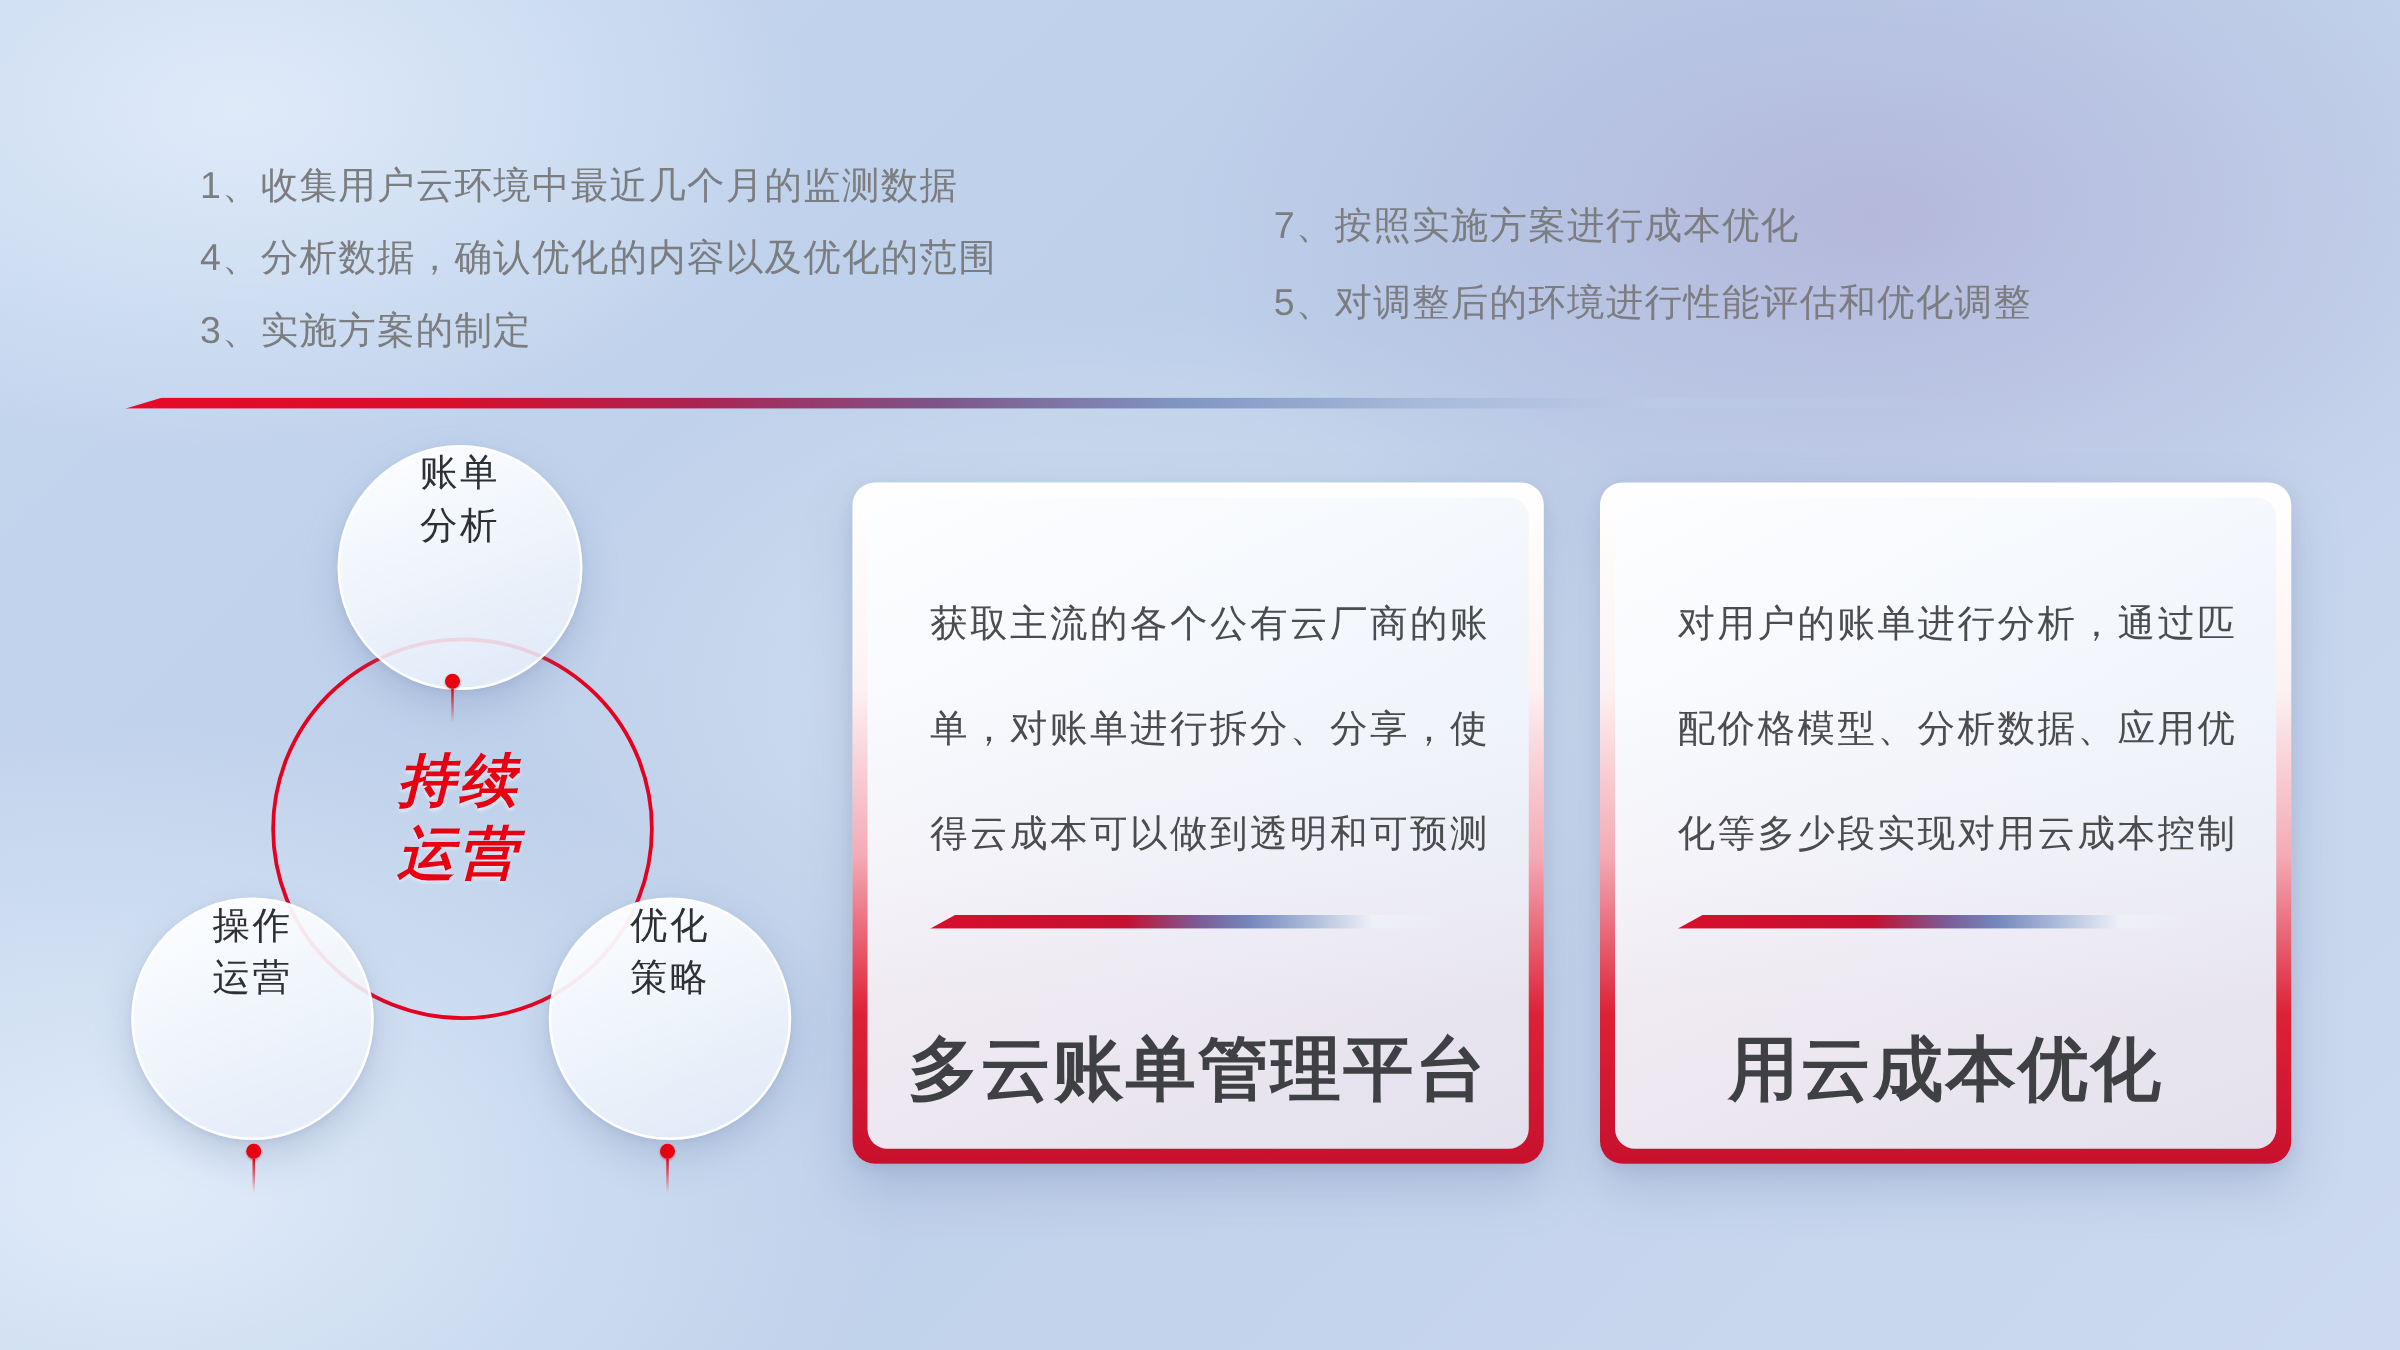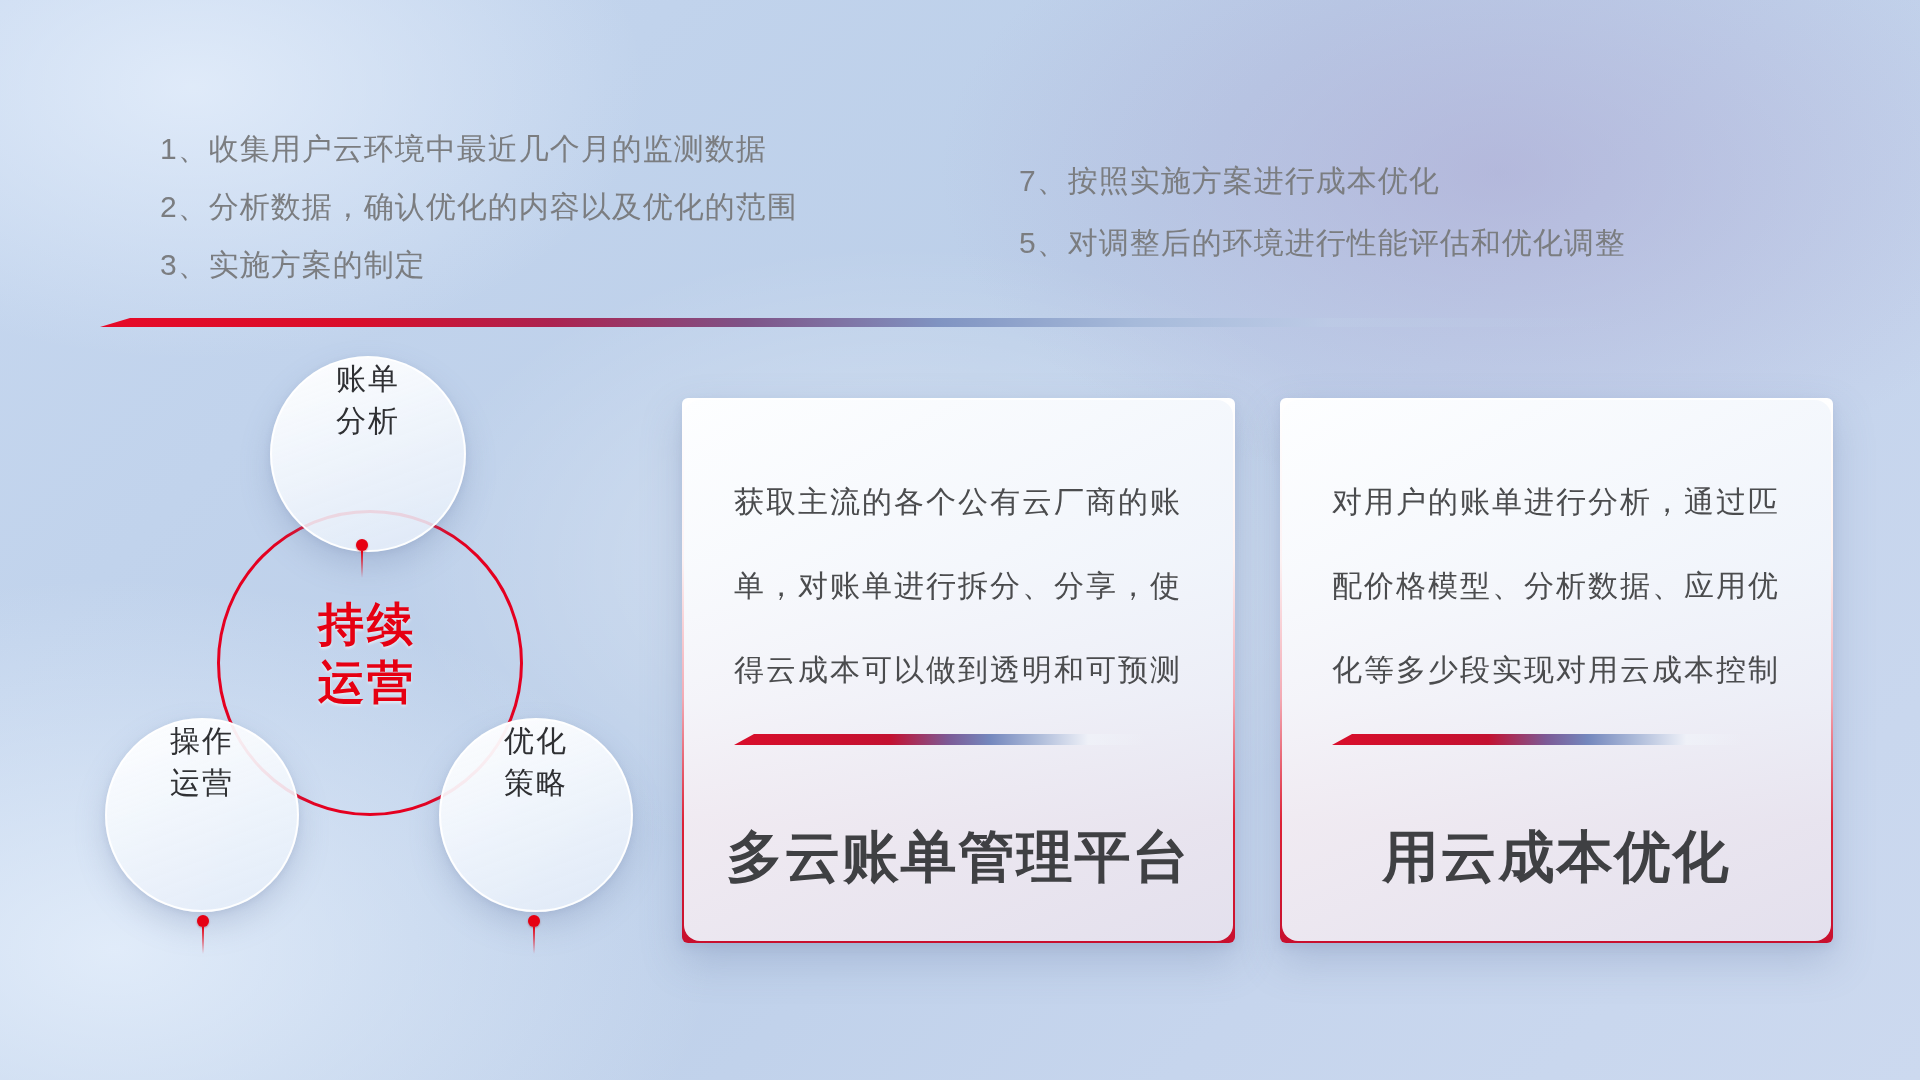--- a/index.html
+++ b/index.html
@@ -48,40 +48,41 @@
     white-space:pre-line;letter-spacing:2px;
   }
   .bubble-top{left:270px;top:356px;width:192px;height:192px;}
   .bubble-left{left:105px;top:718px;width:190px;height:190px;}
   .bubble-right{left:439px;top:718px;width:190px;height:190px;}
   .cycle-center{
     position:absolute;left:267px;top:595px;width:200px;
     text-align:center;color:#e60012;font-size:46px;font-weight:800;
     line-height:58px;white-space:pre-line;letter-spacing:3px;
     text-shadow:0 2px 3px rgba(255,255,255,0.55);
+    font-style:italic;
   }
   .dot{
     position:absolute;width:12px;height:12px;border-radius:50%;
     background:#e60012;box-shadow:0 1px 2px rgba(150,0,10,0.4);
   }
   .dot-top{left:356px;top:539px;}
   .dot-left{left:197px;top:915px;}
   .dot-right{left:528px;top:915px;}
   .stem{
     position:absolute;width:2px;height:27px;
     background:linear-gradient(180deg,#e60012,rgba(230,0,18,0));
   }
   .stem-top{left:361px;top:551px;}
   .stem-left{left:202px;top:927px;}
   .stem-right{left:533px;top:927px;}
 
   
   .card{
-    position:absolute;top:398px;width:553px;height:545px;
-    border-radius:6px;padding:2px;box-sizing:border-box;
+    position:absolute;top:386px;width:553px;height:545px;
+    border-radius:18px;padding:12px;box-sizing:border-box;
     background:linear-gradient(180deg,#ffffff 0%,#fdf2f3 30%,#f3aab4 55%,#dd2136 78%,#c8102e 100%);
     box-shadow:0 18px 40px rgba(108,128,168,0.30), 0 4px 10px rgba(120,140,180,0.18);
   }
   .card-left{left:682px;}
   .card-right{left:1280px;}
   .card-inner{
     position:relative;width:100%;height:100%;border-radius:16px;box-sizing:border-box;
     background:linear-gradient(150deg, rgba(253,254,255,0.97) 0%, rgba(242,246,252,0.95) 45%, rgba(229,237,249,0.94) 100%);
   }
   .card-body{
@@ -100,21 +101,21 @@
     text-align:center;color:#3f4043;font-size:56px;font-weight:800;letter-spacing:2px;
   }
 </style>
 </head>
 <body>
 
 <div class="slide">
 
   <div class="steps steps-left">
     <div class="step">1、收集用户云环境中最近几个月的监测数据</div>
-    <div class="step">2、分析数据，确认优化的内容以及优化的范围</div>
+    <div class="step">4、分析数据，确认优化的内容以及优化的范围</div>
     <div class="step">3、实施方案的制定</div>
   </div>
 
   <div class="steps steps-right">
     <div class="step">7、按照实施方案进行成本优化</div>
     <div class="step">5、对调整后的环境进行性能评估和优化调整</div>
   </div>
 
   <div class="main-divider"></div>
 

